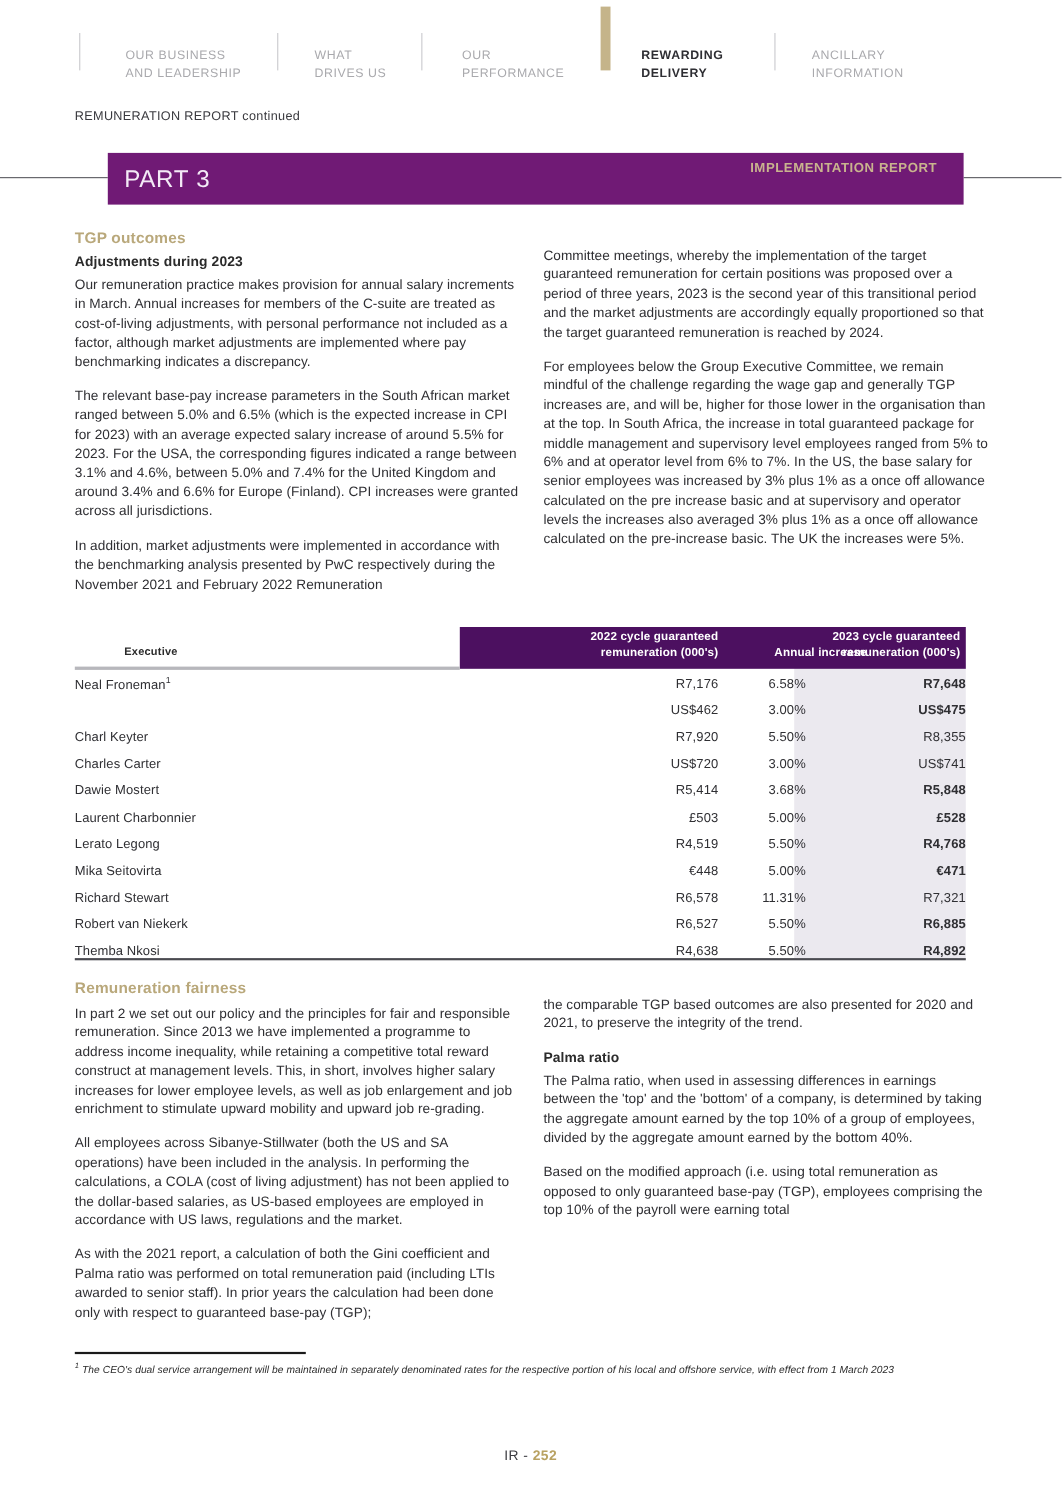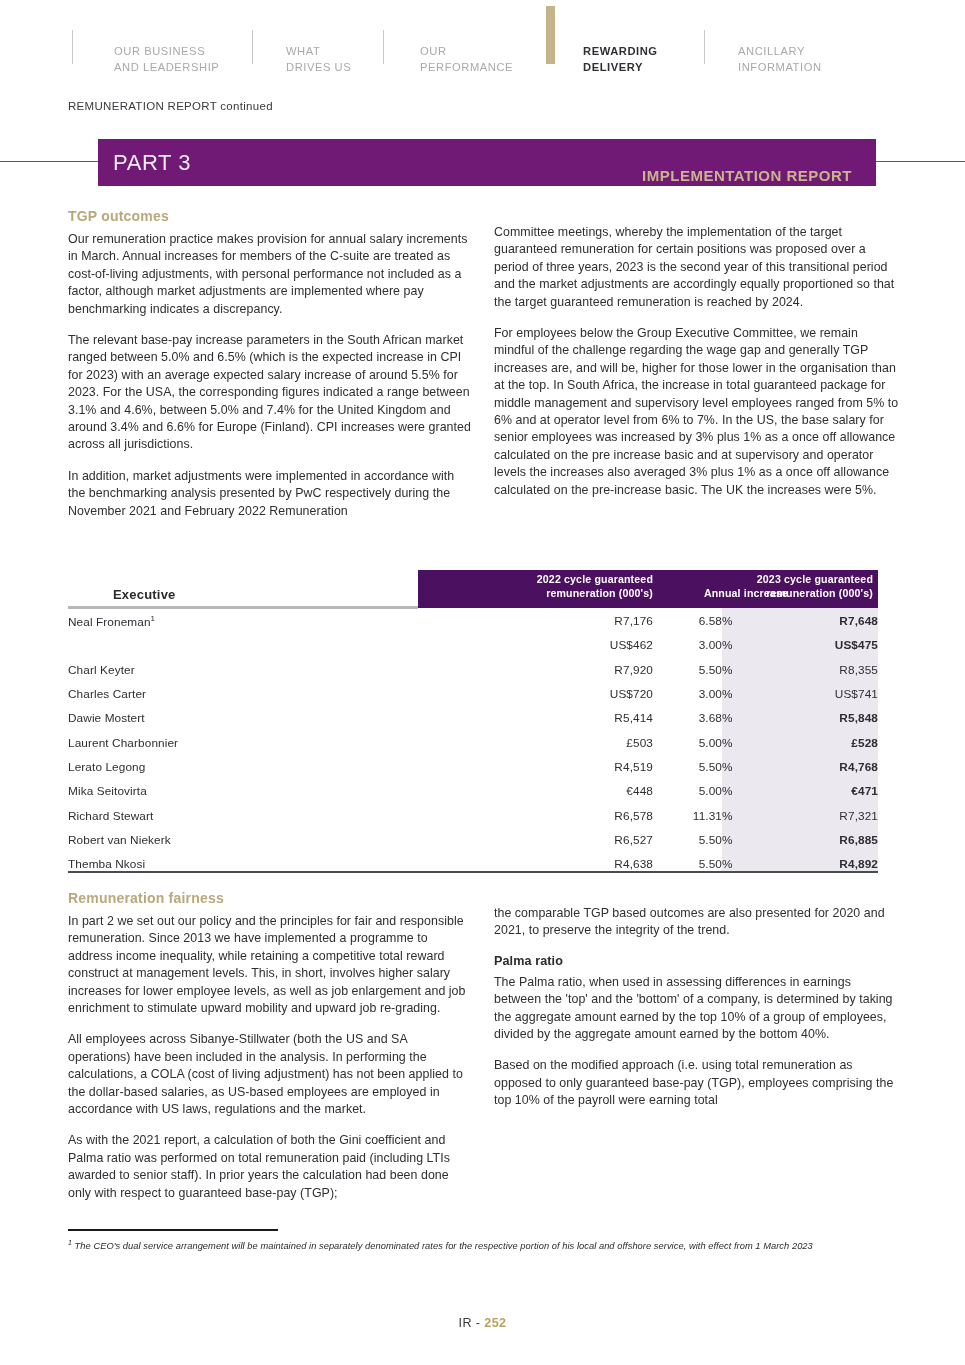--- a/index.html
+++ b/index.html
@@ -76,22 +76,22 @@
   .part-banner .part-label {
     position: absolute;
     left: 15px; top: 11px;
     font-size: 22px;
     font-weight: 300;
     letter-spacing: 0.6px;
     color: #f3eaf6;
   }
   .part-banner .part-title {
     position: absolute;
-    right: 24px; top: 28px;
-    font-size: 15px;
+    right: 24px; top: 6px;
+    font-size: 12px;
     font-weight: bold;
     letter-spacing: 0.5px;
     color: #c9b48e;
   }
 
   
   .col { position: absolute; width: 405px; }
   .col-left  { left: 68px; }
   .col-right { left: 494px; }
 
@@ -137,21 +137,21 @@
   }
   .hdr-purple {
     position: absolute;
     left: 350px; top: 5px;
     width: 460px; height: 38px;
     background: #4c1060;
   }
   .hdr-exec {
     position: absolute;
     left: 5px; top: 22px;
-    font-size: 13px;
+    font-size: 10px;
     font-weight: bold;
     color: #2b2b2b;
     letter-spacing: 0.2px;
     padding-left: 40px;
   }
   .hdr-exec-rule {
     position: absolute;
     left: 0; top: 41px;
     width: 350px; height: 3px;
     background: #b7b7bc;
@@ -255,20 +255,21 @@
 
 <div class="rule-left"></div>
 <div class="rule-right"></div>
 <div class="part-banner">
   <div class="part-label">PART 3</div>
   <div class="part-title">IMPLEMENTATION REPORT</div>
 </div>
 
 <div class="col col-left top-left-block">
   <div class="sec-head">TGP outcomes</div>
+  <div class="sub-head">Adjustments during 2023</div>
   <p class="body">Our remuneration practice makes provision for annual salary increments in March. Annual increases for members of the C-suite are treated as cost-of-living adjustments, with personal performance not included as a factor, although market adjustments are implemented where pay benchmarking indicates a discrepancy.</p>
   <p class="body">The relevant base-pay increase parameters in the South African market ranged between 5.0% and 6.5% (which is the expected increase in CPI for 2023) with an average expected salary increase of around 5.5% for 2023. For the USA, the corresponding figures indicated a range between 3.1% and 4.6%, between 5.0% and 7.4% for the United Kingdom and around 3.4% and 6.6% for Europe (Finland). CPI increases were granted across all jurisdictions.</p>
   <p class="body">In addition, market adjustments were implemented in accordance with the benchmarking analysis presented by PwC respectively during the November 2021 and February 2022 Remuneration</p>
 </div>
 
 <div class="col col-right top-right-block">
   <p class="body">Committee meetings, whereby the implementation of the target guaranteed remuneration for certain positions was proposed over a period of three years, 2023 is the second year of this transitional period and the market adjustments are accordingly equally proportioned so that the target guaranteed remuneration is reached by 2024.</p>
   <p class="body">For employees below the Group Executive Committee, we remain mindful of the challenge regarding the wage gap and generally TGP increases are, and will be, higher for those lower in the organisation than at the top. In South Africa, the increase in total guaranteed package for middle management and supervisory level employees ranged from 5% to 6% and at operator level from 6% to 7%. In the US, the base salary for senior employees was increased by 3% plus 1% as a once off allowance calculated on the pre increase basic  and at supervisory and operator levels the increases also averaged 3% plus 1% as a once off allowance calculated on the pre-increase basic. The UK the increases were 5%.</p>
 </div>
 

